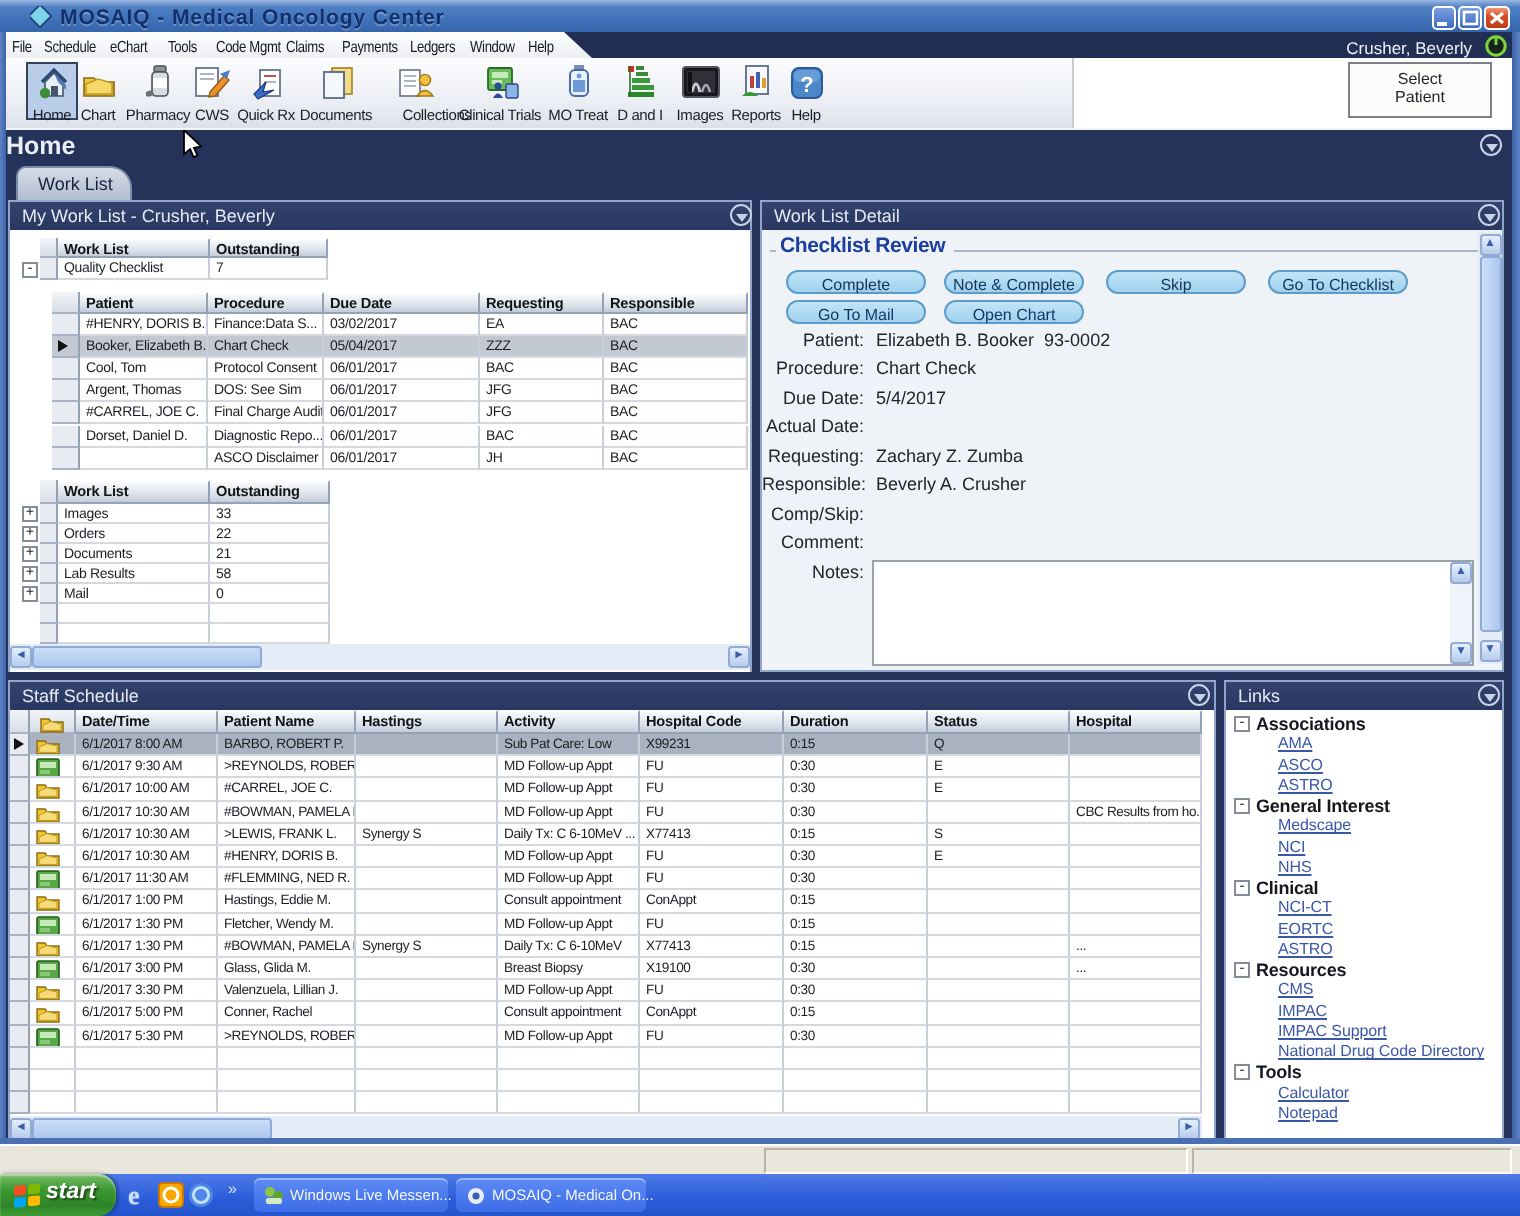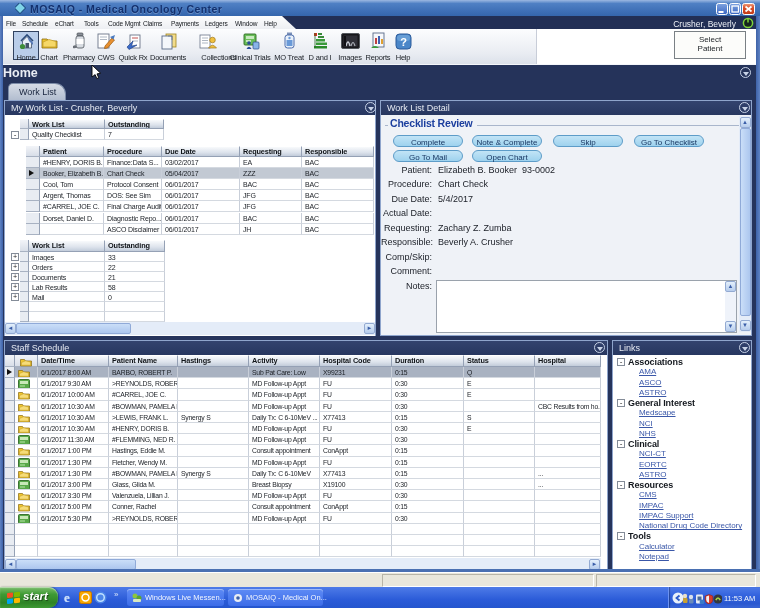--- a/index.html
+++ b/index.html
@@ -651,32 +651,12 @@
       </svg>
   <div class="abs" style="left:18px;top:4px;font-size:7.5px;color:#F2F6FE;white-space:nowrap;">Windows Live Messen...</div>
  </div>
  <div class="abs" style="left:228px;top:2px;width:95px;height:17px;background:linear-gradient(#5E8BF5,#3C6CE8);border-radius:3px;box-shadow:inset 0 1px 0 rgba(255,255,255,.4);">
   <svg class="abs" style="left:5px;top:4px" width="10" height="10">
         <circle cx="5" cy="5" r="4" fill="#E8ECF4"></circle>
         <circle cx="5" cy="5" r="1.8" fill="#3A5EA8"></circle>
       </svg>
   <div class="abs" style="left:18px;top:4px;font-size:7.5px;color:#F2F6FE;white-space:nowrap;">MOSAIQ - Medical On...</div>
  </div>
- <div class="abs" style="left:668px;top:0;width:92px;height:21px;background:linear-gradient(#4E7BE8,#3363DE 40%,#2A58D0 80%,#3B67D8);border-left:1px solid #6C92F0;box-shadow:inset 1px 0 1px rgba(0,0,0,.3);">
-  <svg class="abs" style="left:3px;top:5px" width="12" height="12">
-        <circle cx="6" cy="6" r="5.5" fill="#E8F0FA"></circle>
-        <path d="M7.5 3.5 L4.5 6 L7.5 8.5" stroke="#2A58C8" stroke-width="1.8" fill="none"></path>
-      </svg>
-  <svg class="abs" style="left:13px;top:6px" width="40" height="11">
-   <circle cx="3" cy="3" r="2.2" fill="#E8E0C8"></circle>
-        <rect x="1" y="5" width="4.5" height="5" rx="1" fill="#C8A030"></rect>
-   <circle cx="9" cy="4" r="2.2" fill="#D8E0EC"></circle>
-        <rect x="7" y="6" width="4.5" height="4.5" rx="1" fill="#6A8ABA"></rect>
-   <rect x="14" y="1.5" width="7" height="9" rx="1" fill="#E8ECF2"></rect>
-        <rect x="15.5" y="3.5" width="4" height="4" fill="#4A6A9A"></rect>
-        <circle cx="20" cy="9" r="2.4" fill="#3A7AC8"></circle>
-   <path d="M27 1.5 L30.8 3 L30.8 7 Q30.8 10 27 11 Q23.2 10 23.2 7 L23.2 3 Z" fill="#D83A28" stroke="#8A1A10" stroke-width="0.5"></path>
-        <path d="M27 2.5 L27 10 Q24.2 9 24.2 6.8 L24.2 3.6 Z" fill="#F0F0F0"></path>
-   <circle cx="36" cy="6" r="4.6" fill="#34383E"></circle>
-        <path d="M33.8 7.2 Q36 2.8 38.2 7.2" stroke="#A8D848" fill="none" stroke-width="1.5"></path>
-  </svg>
-  <div class="abs" style="left:55px;top:6.5px;font-size:7.5px;color:#F4F8FE;white-space:nowrap;">11:53 AM</div>
- </div>
 </div>
 </body></html>

